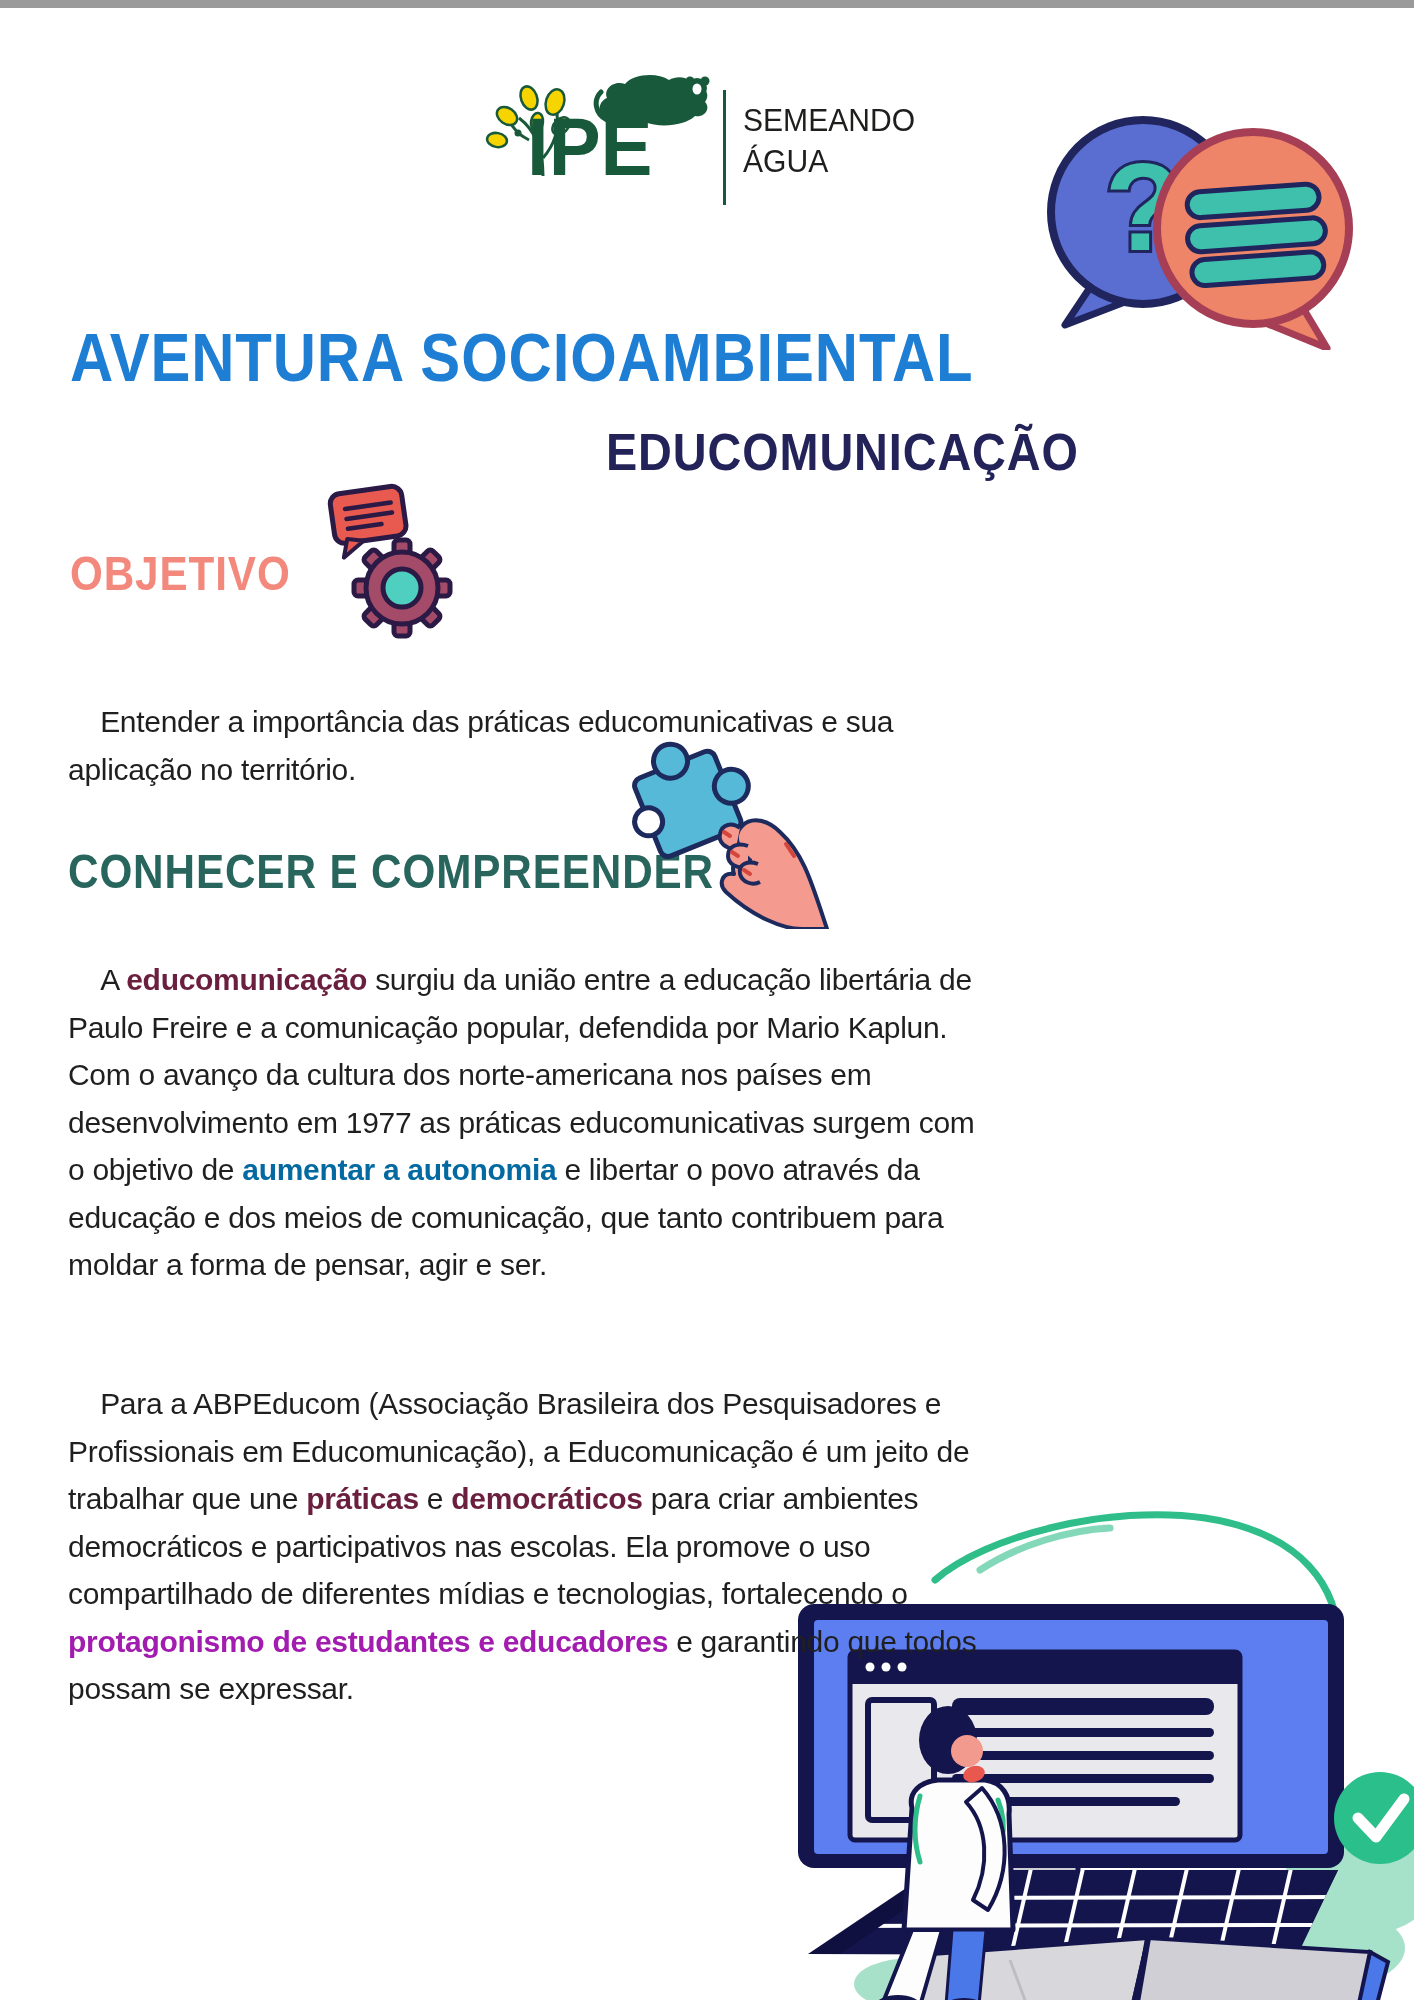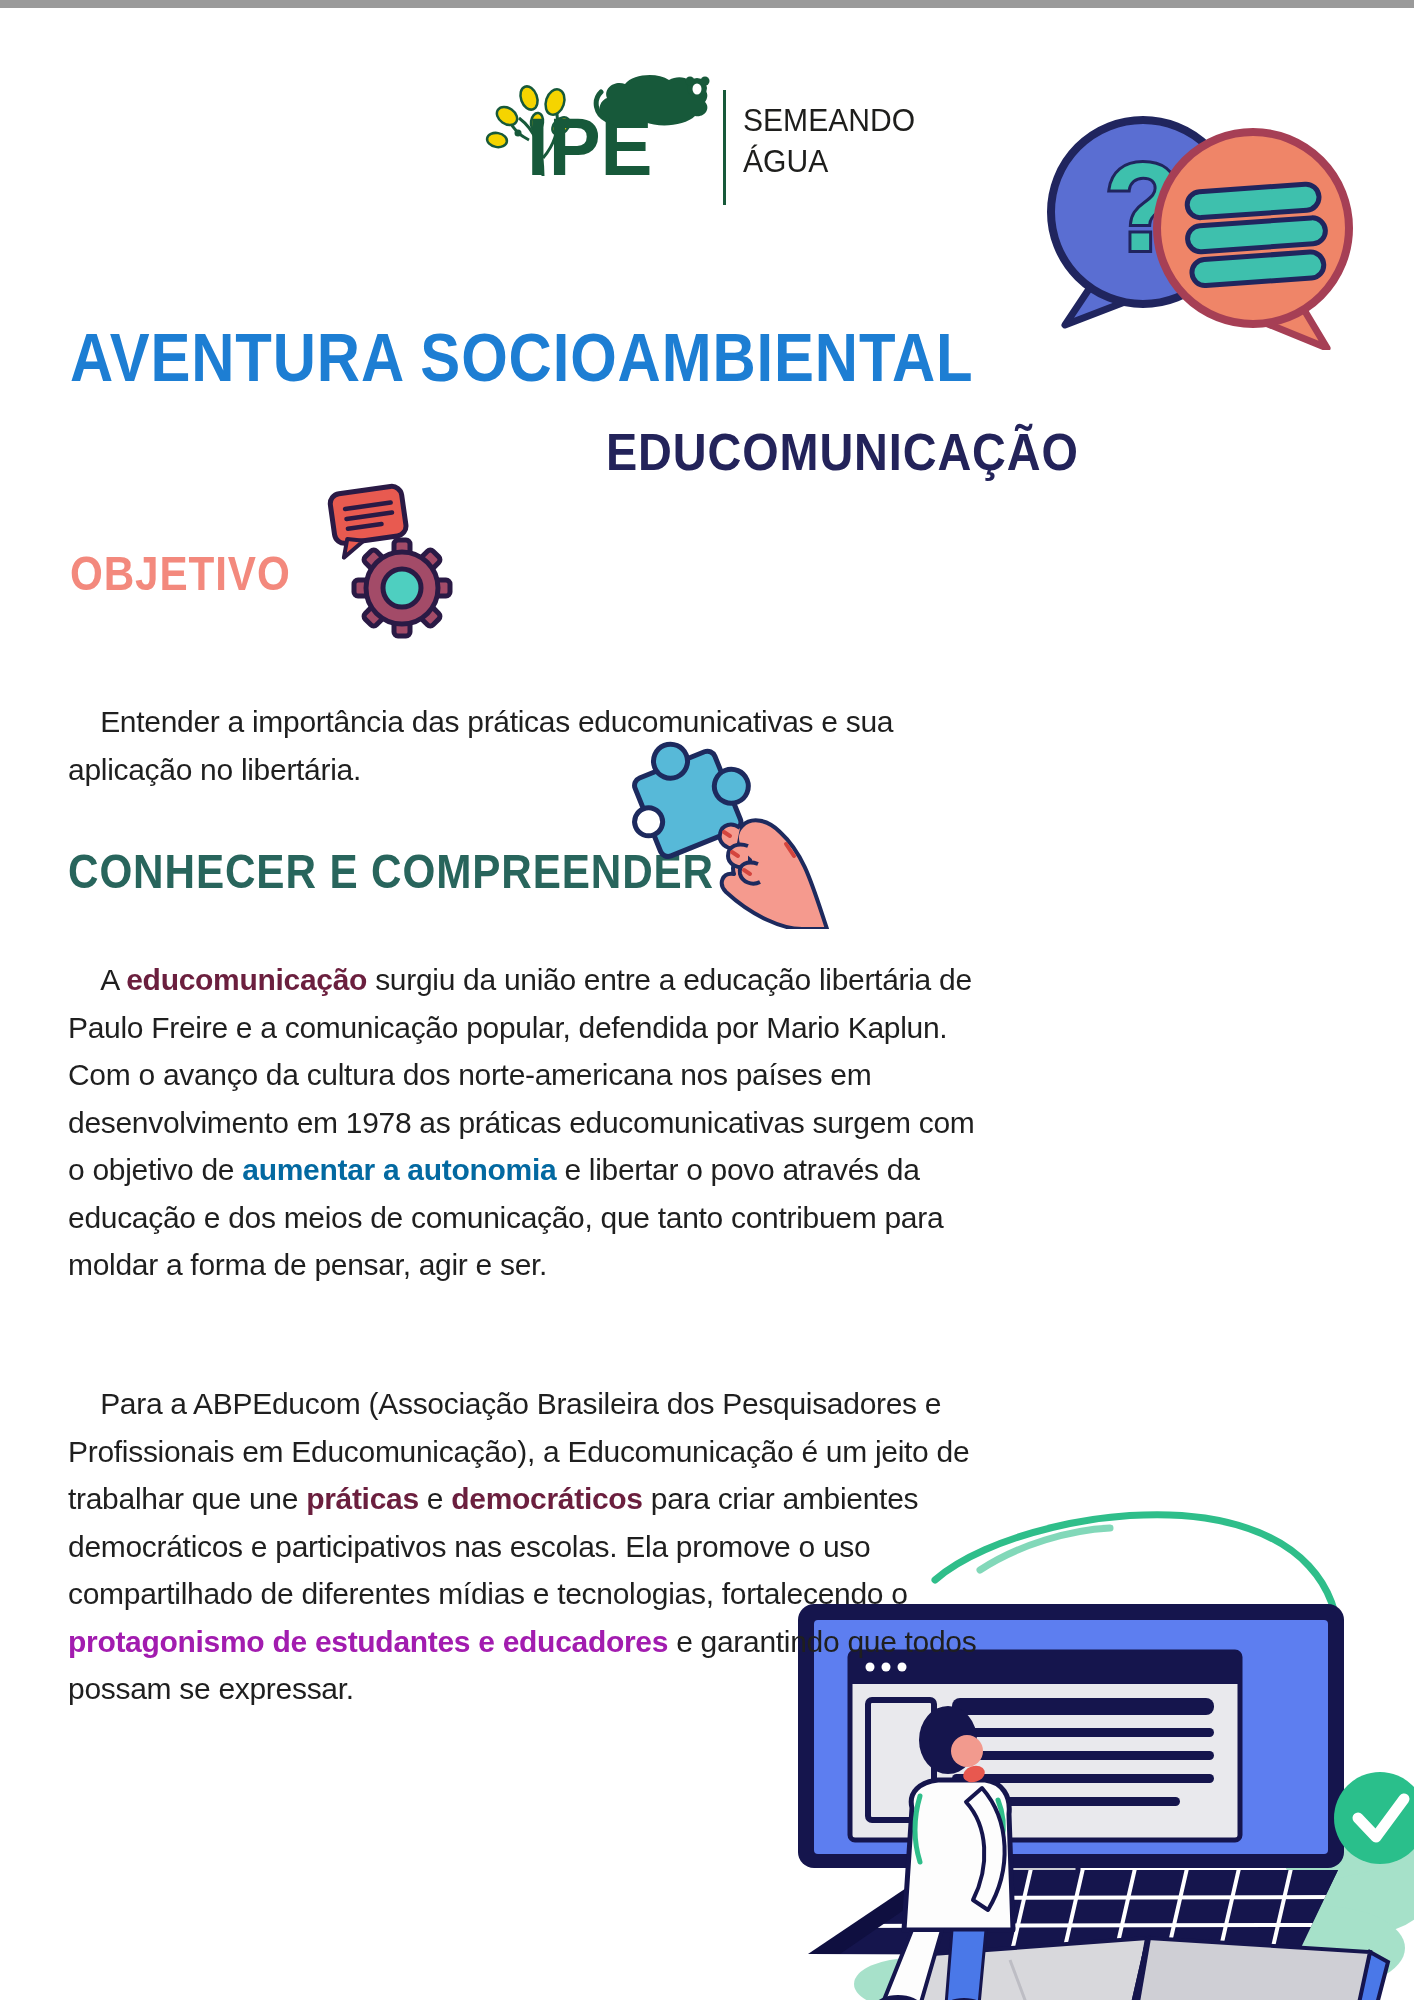--- a/index.html
+++ b/index.html
@@ -169,21 +169,21 @@
         <g transform="rotate(315 80 108)">
             <rect x="72" y="60" width="16" height="18" rx="4"></rect>
           </g>
         <circle cx="80" cy="108" r="36"></circle>
       </g>
       <circle cx="80" cy="108" r="19" fill="#4ecfc0" stroke="#2a1a45" stroke-width="5"></circle>
     </g>
   </svg>
 
   <div class="para p-objetivo"><span>    Entender a importância das práticas educomunicativas e sua
-aplicação no libertária.</span></div>
+aplicação no território.</span></div>
 
   <svg class="puzzle-svg" width="295" height="205" viewBox="0 0 295 205">
     <g>
       <path d="M255,205 C240,160 232,130 208,108 C196,96 180,92 170,102 C160,112 166,126 178,136 C168,132 158,138 162,150 C150,148 146,160 154,168 C180,192 210,205 230,205 Z" fill="#f59a8e" stroke="#1d2a5e" stroke-width="4" stroke-linejoin="round"></path>
     </g>
     <g transform="rotate(-22 115 78)">
       <rect x="72" y="38" width="86" height="84" rx="8" fill="#57b9d8" stroke="#1d2a5e" stroke-width="5"></rect>
       <circle cx="115" cy="34" r="17" fill="#57b9d8" stroke="#1d2a5e" stroke-width="5"></circle>
       <circle cx="162" cy="80" r="17" fill="#57b9d8" stroke="#1d2a5e" stroke-width="5"></circle>
       <circle cx="72" cy="82" r="14" fill="#ffffff" stroke="#1d2a5e" stroke-width="5"></circle>
@@ -199,21 +199,21 @@
         <line x1="214" y1="120" x2="222" y2="132"></line>
       </g>
     </g>
   </svg>
 
   <div class="h-conhecer">CONHECER E COMPREENDER</div>
 
   <div class="para p-body1"><span>    A </span><span class="hl-maroon">educomunicação</span><span> surgiu da união entre a educação libertária de
 Paulo Freire e a comunicação popular, defendida por Mario Kaplun.
 Com o avanço da cultura dos norte-americana nos países em
-desenvolvimento em 1978 as práticas educomunicativas surgem com
+desenvolvimento em 1977 as práticas educomunicativas surgem com
 o objetivo de </span><span class="hl-plum">aumentar a autonomia</span><span> e libertar o povo através da
 educação e dos meios de comunicação, que tanto contribuem para
 moldar a forma de pensar, agir e ser.</span></div>
 
   <div class="para p-body2"><span>    Para a ABPEducom (Associação Brasileira dos Pesquisadores e
 Profissionais em Educomunicação), a Educomunicação é um jeito de
 trabalhar que une </span><span class="hl-maroon">práticas</span><span> e </span><span class="hl-maroon">democráticos</span><span> para criar ambientes
 democráticos e participativos nas escolas. Ela promove o uso
 compartilhado de diferentes mídias e tecnologias, fortalecendo o
 </span><span class="hl-purple">protagonismo de estudantes e educadores</span><span> e garantindo que todos

